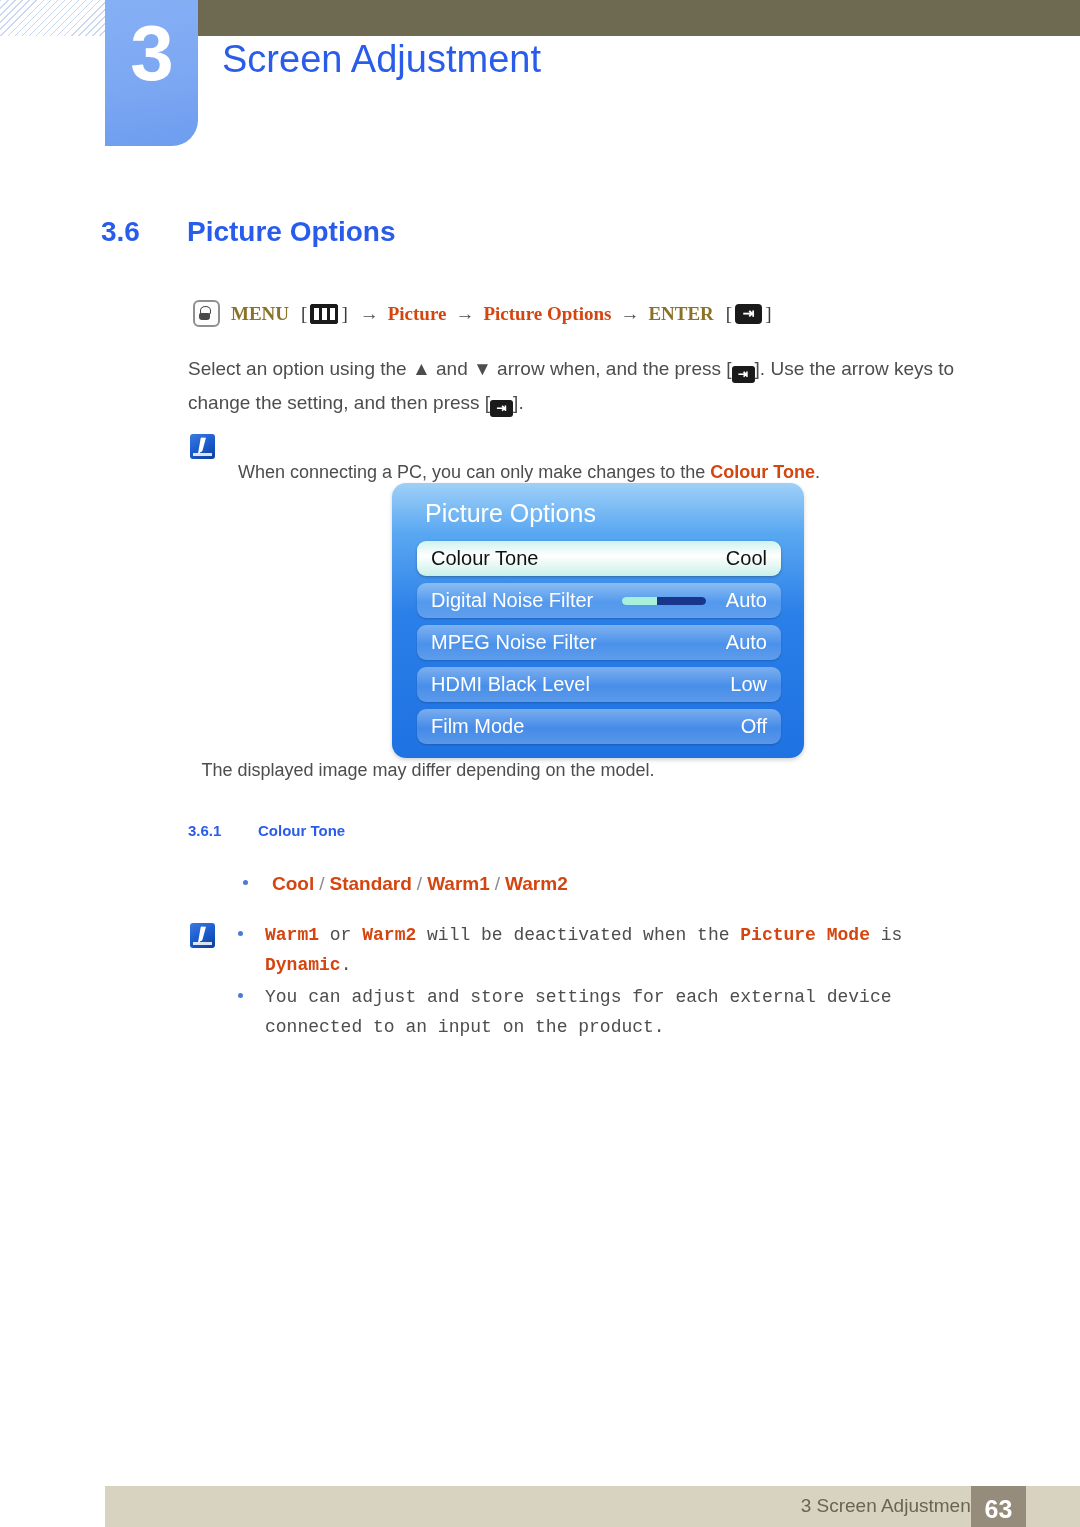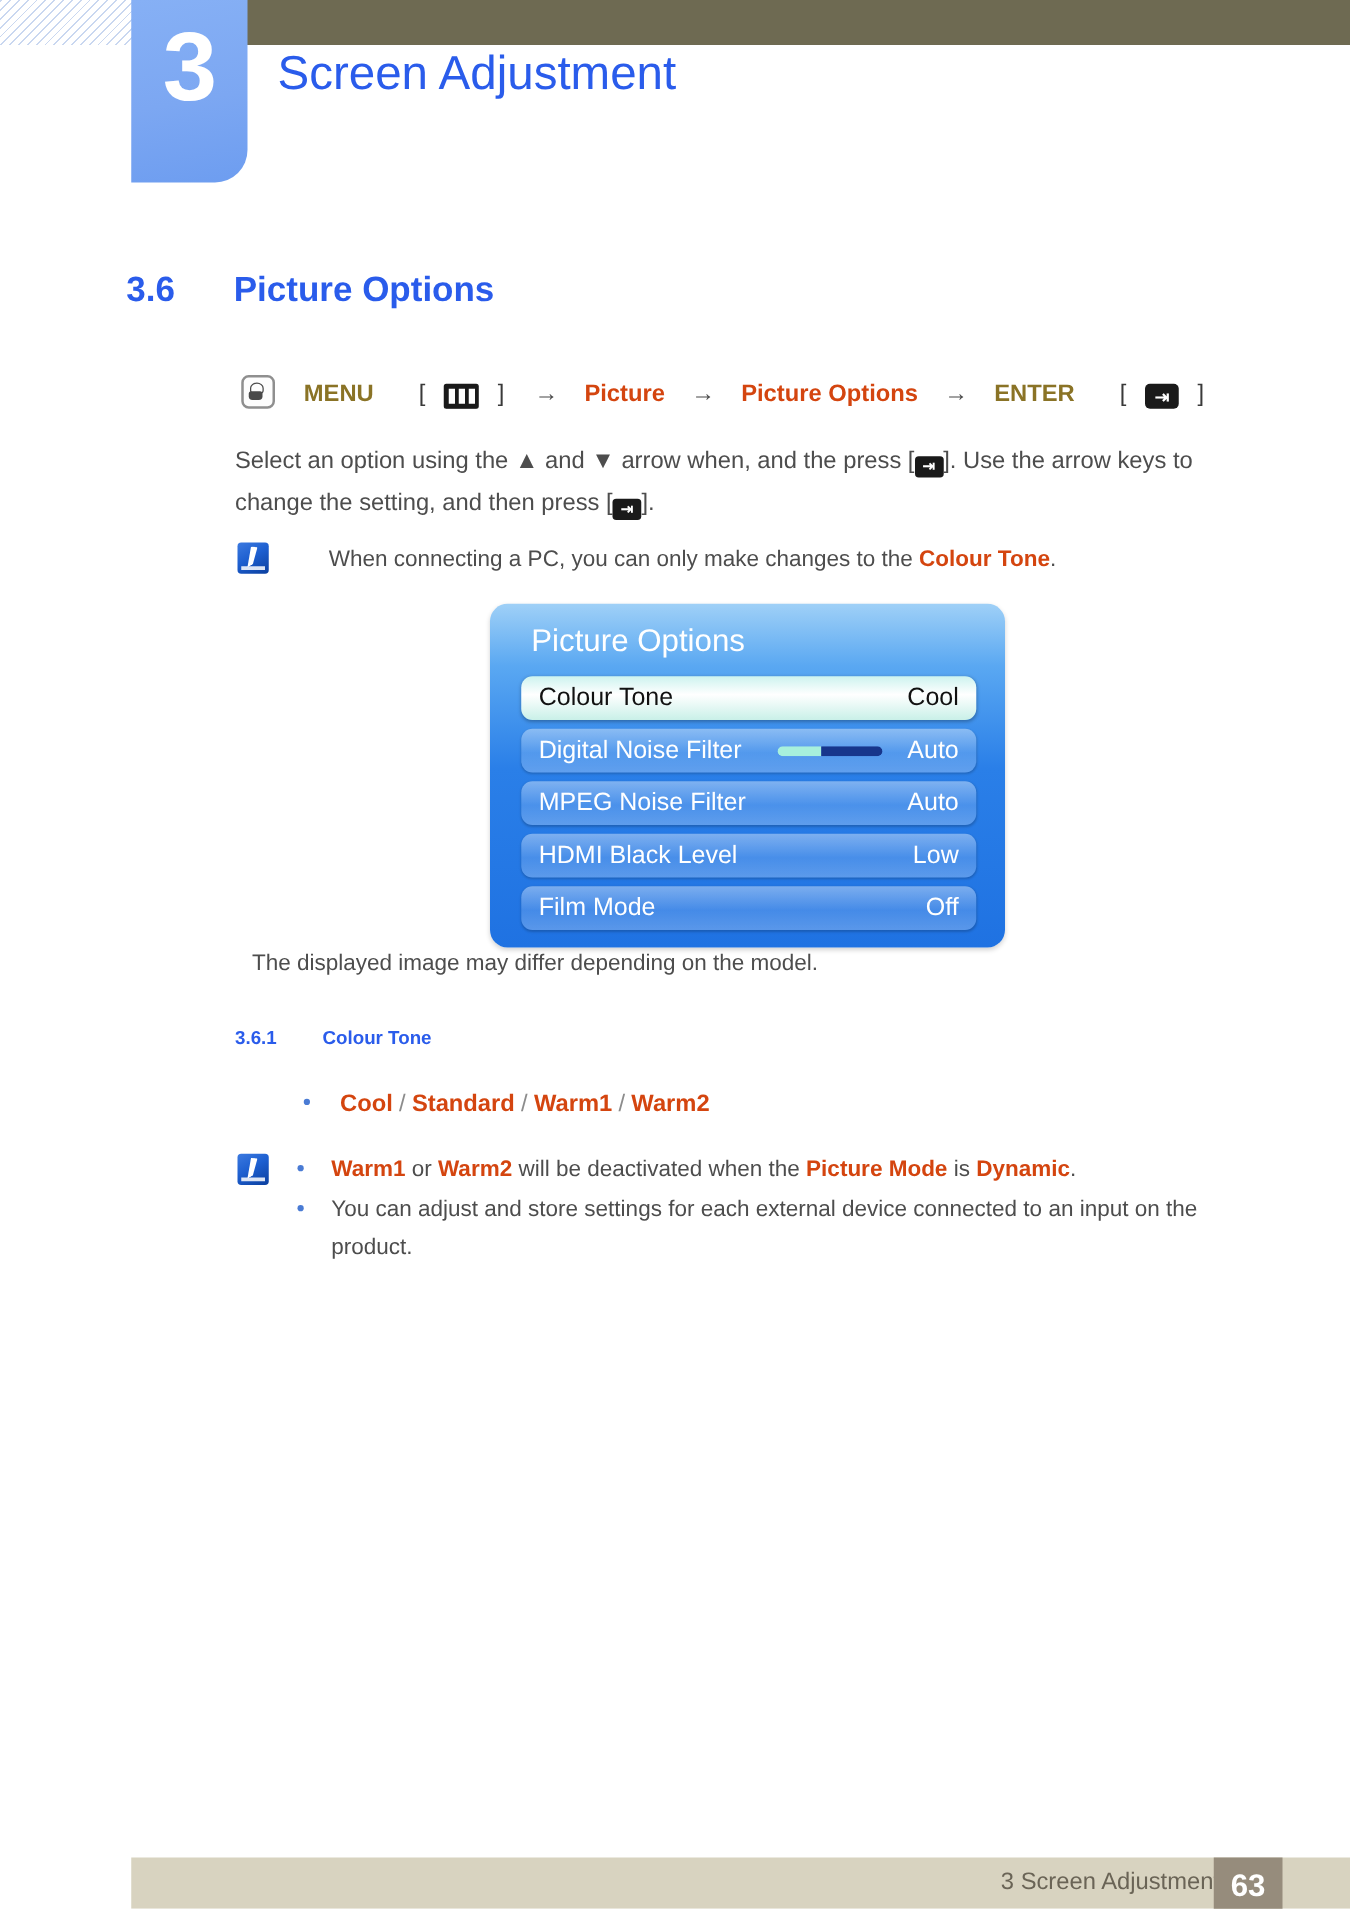--- a/index.html
+++ b/index.html
@@ -81,22 +81,23 @@
   .section-title .num { display: inline-block; width: 86px; }
 
   
   .breadcrumb {
     position: absolute;
     left: 193px; top: 300px;
     font-size: 19px;
     font-weight: bold;
     white-space: nowrap;
     display: flex;
-    align-items: flex-end;
-    gap: 12px;
+    align-items: center;
+    gap: 0px;
+    font-family: Liberation Serif, serif;
   }
   .bc-olive { color: #8a7326; }
   .bc-red   { color: #d4450f; }
   .bc-arrow { color: #4a4a4a; padding: 0 9px; font-weight: normal; font-size: 19px; }
   .bc-sp { width: 9px; display: inline-block; }
 
   
   .icon-hand {
     width: 23px; height: 23px;
     border: 2px solid #8f8f8f;
@@ -212,20 +213,21 @@
     background: #ffffff;
     opacity: .85;
   }
 
   .note1 {
     position: absolute;
     left: 190px; top: 434px;
     display: flex;
     align-items: flex-start;
     gap: 0;
+    flex-direction: column;
   }
   .note1-text {
     margin-left: 48px;
     font-size: 18px;
     color: #4d4d4d;
     line-height: 26px;
     white-space: nowrap;
   }
   .hl-red { color: #d4450f; font-weight: bold; }
 
@@ -364,21 +366,21 @@
   .note2-item .dot2 {
     width: 5px; height: 5px;
     border-radius: 50%;
     background: #4a7bd4;
     display: inline-block;
     margin-right: 22px;
     position: relative;
     top: -4px;
     flex: none;
   }
-  .note2-item .txt { flex: 1; }
+  .note2-item .txt { flex: 1; font-family: Liberation Mono, monospace; }
 
   
   .footer-bar {
     position: absolute;
     left: 105px; top: 1486px;
     width: 975px;
     height: 41px;
     background: #d8d3c0;
   }
   .footer-text {

